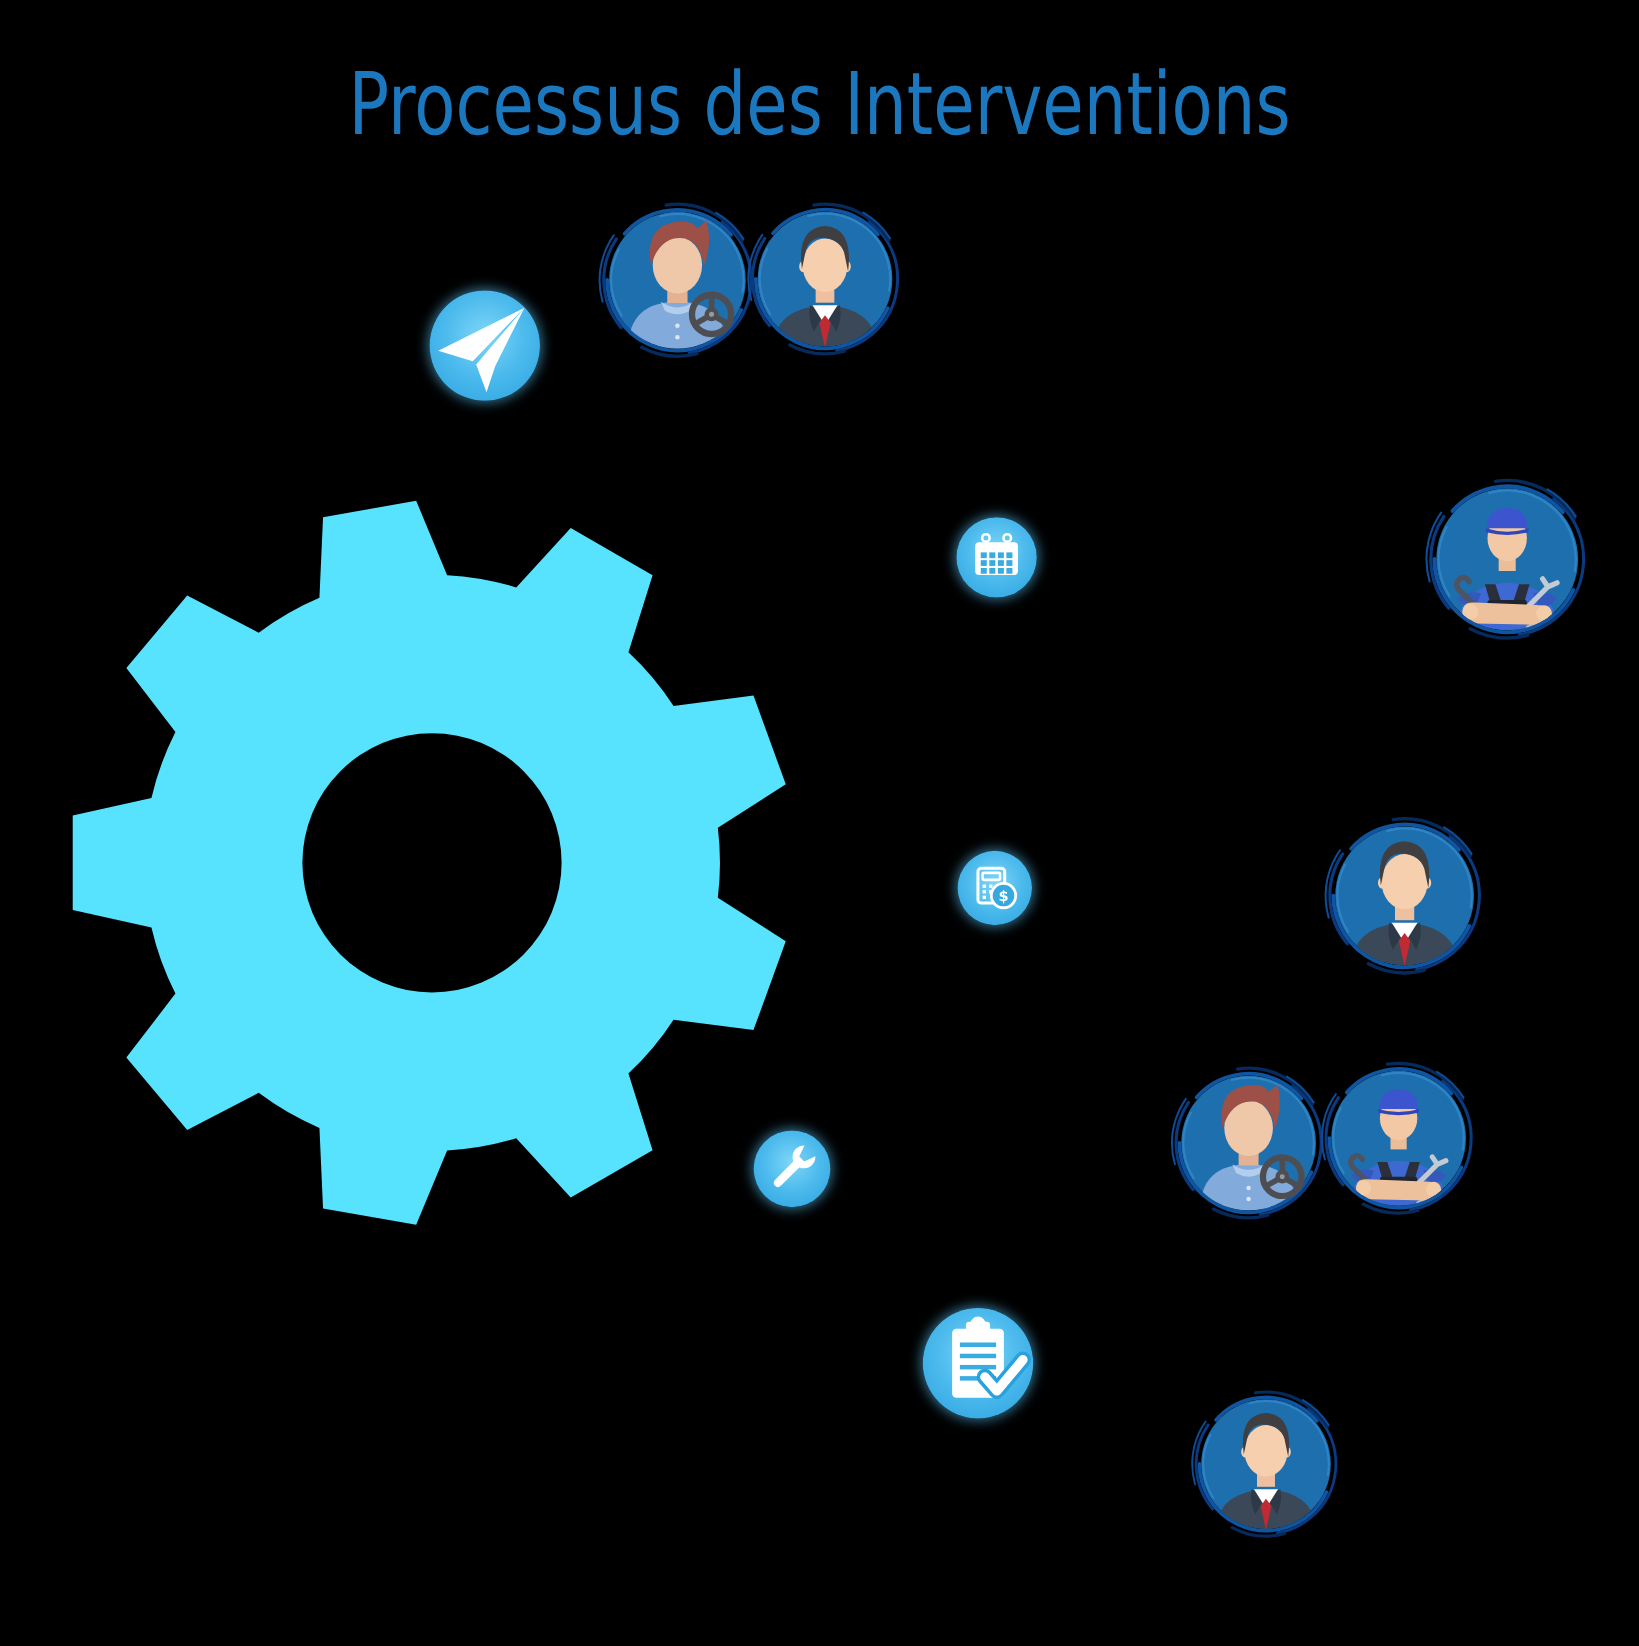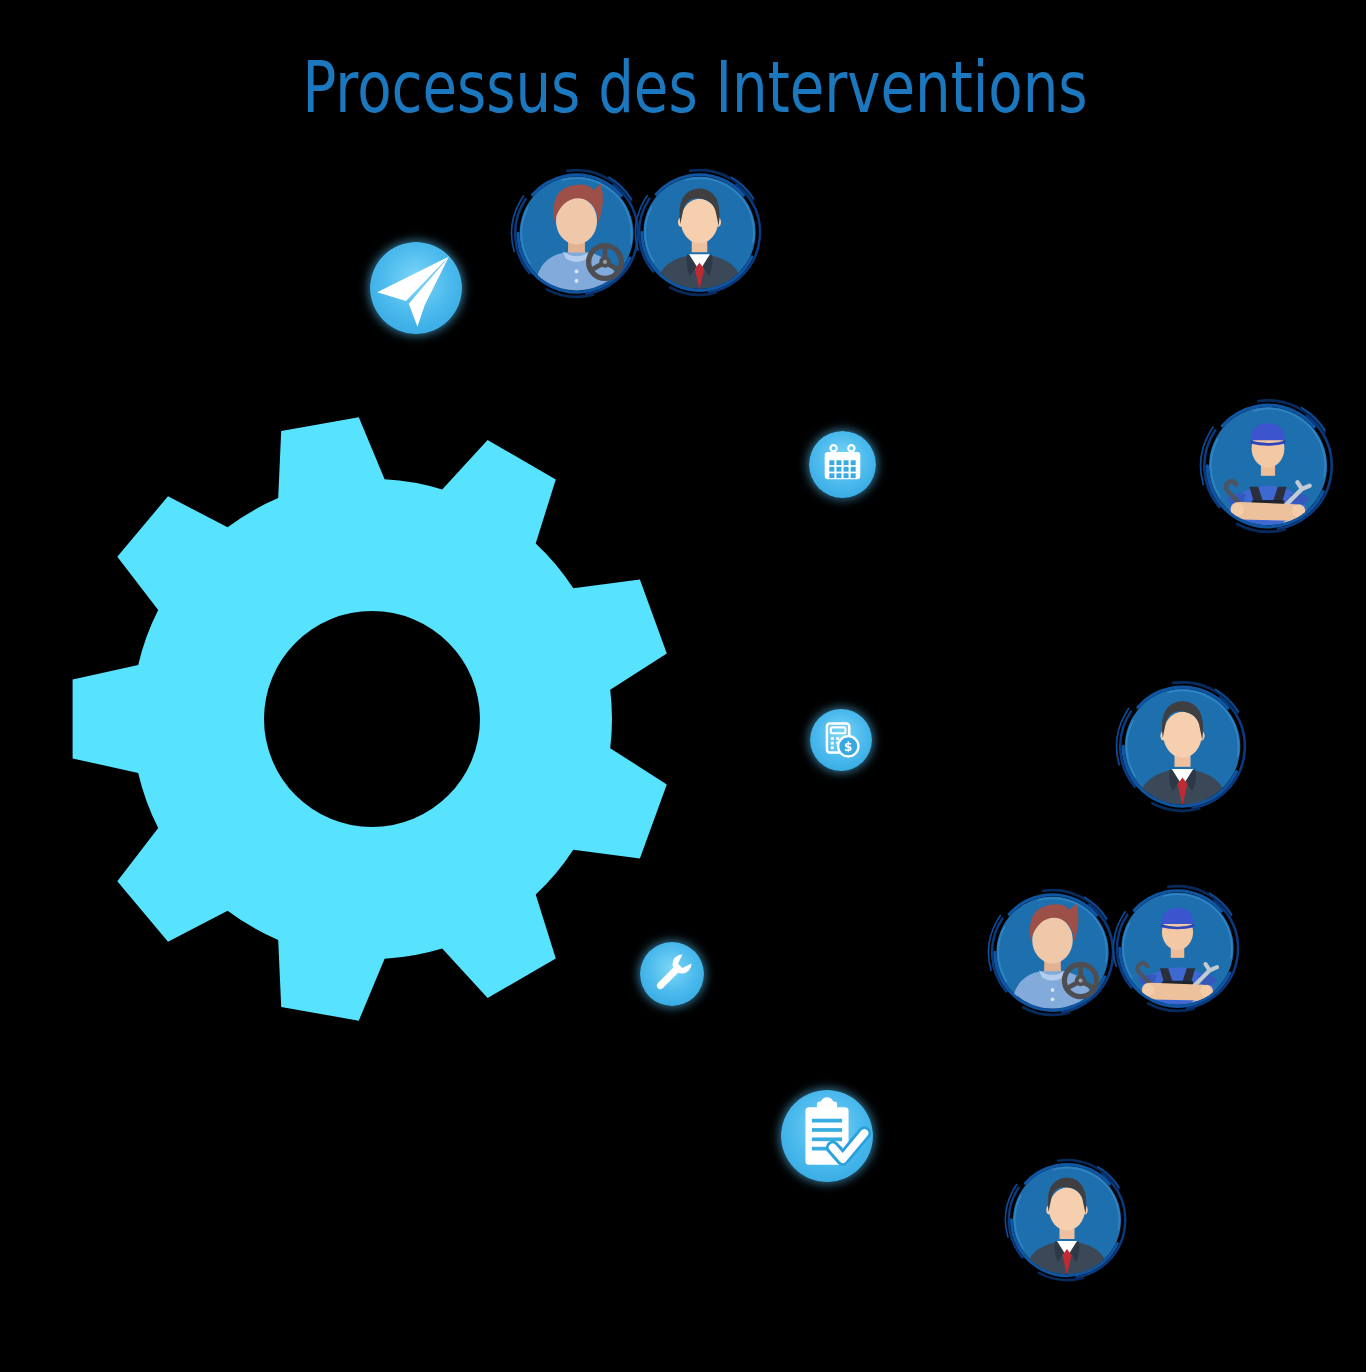--- a/index.html
+++ b/index.html
@@ -2,21 +2,21 @@
 <html style="--c-bg: #000000; --c-title: #1c78be; --c-gear: #57e2fd; --c-chip-in: #7fd7f7; --c-chip-out: #2aa2de; --c-av: #1e6fae;"><head>
 <meta charset="utf-8">
 <style>
   html,body{margin:0;padding:0;}
   body{
     width:1366px;height:1372px;
     background:var(--c-bg,#000);
     font-family:"DejaVu Sans",sans-serif;
     overflow:hidden;position:relative;
   }
-  #stage{position:absolute;left:12px;top:0;width:1284px;height:1372px;}
+  #stage{position:absolute;left:0;top:0;width:1284px;height:1372px;}
 
   
   #title{
     position:absolute;left:0;top:50px;width:1366px;
     text-align:center;margin:0;
     font-size:72px;font-weight:400;line-height:1.05;
     color:var(--c-title,#1c78be);
     transform:scaleX(0.78);transform-origin:50% 50%;
     letter-spacing:0px;white-space:nowrap;
   }

